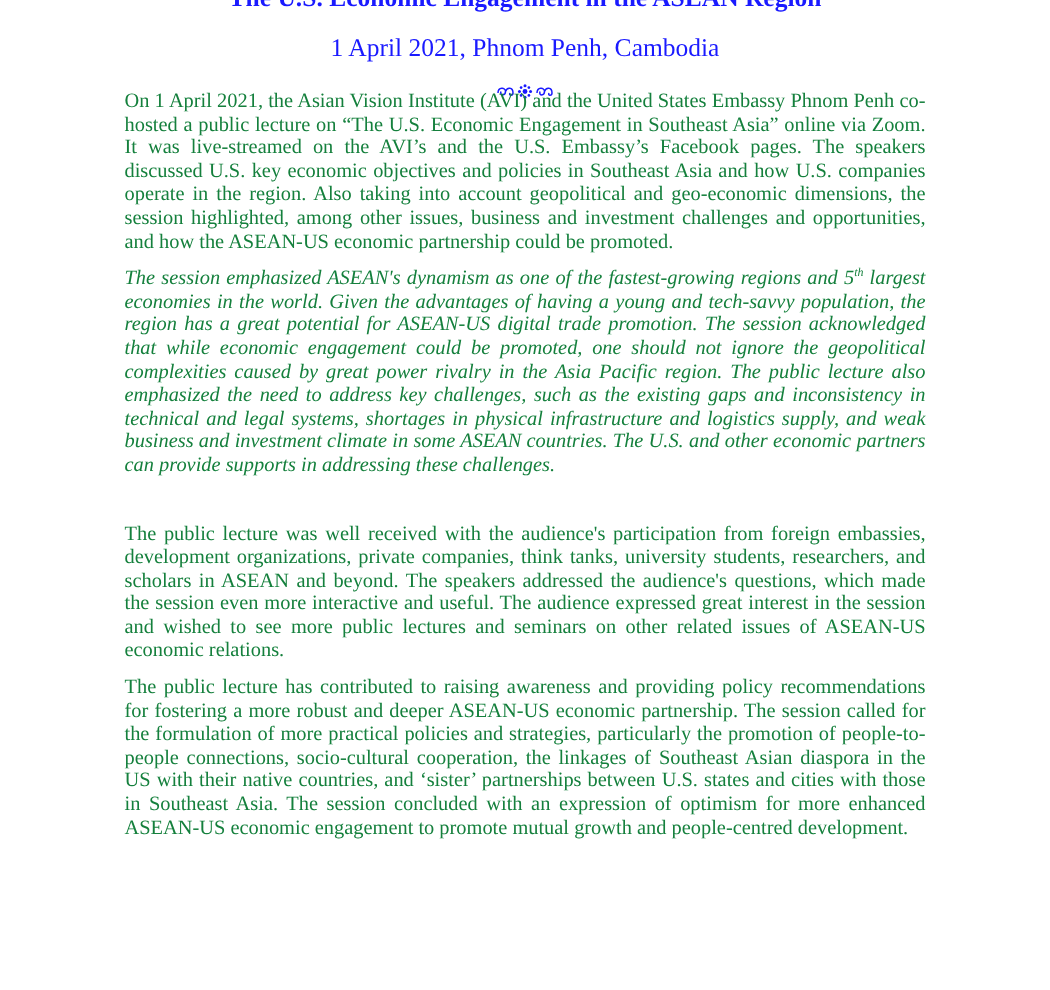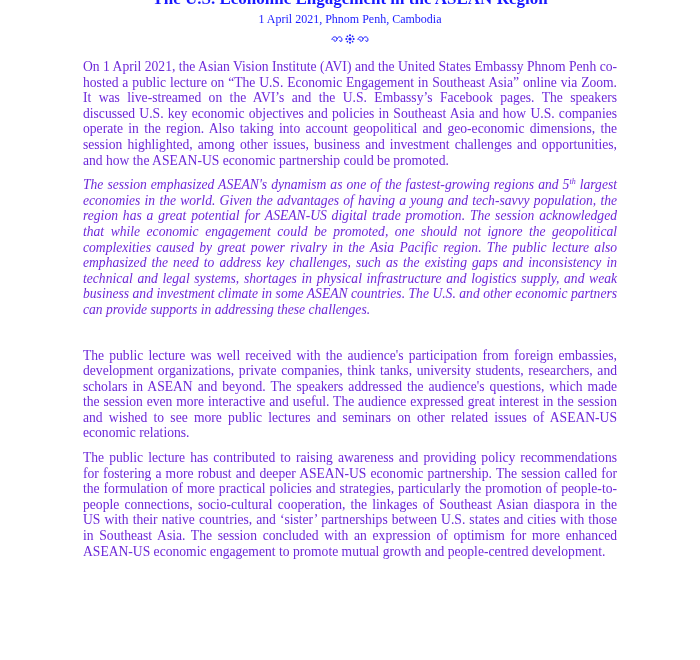--- a/index.html
+++ b/index.html
@@ -1,24 +1,24 @@
 <!DOCTYPE html>
 <html><head>
 <meta charset="utf-8">
 <style>
   html, body { margin: 0; padding: 0; background: #ffffff; }
   body { width: 700px; height: 660px; overflow: hidden; position: relative; }
   .page { position: absolute; left: 0; top: 0; width: 700px; height: 660px; }
   .header { position: absolute; left: 0; top: -11px; width: 700px; text-align: center;
             font-family: "Liberation Serif", "DejaVu Serif", serif; color: #1a1aff; }
   .title { font-size: 17px; font-weight: bold; line-height: 20px; margin: 0; }
-  .subtitle { font-size: 12px; line-height: 20px; margin: 0; }
+  .subtitle { font-size: 17px; line-height: 20px; margin: 13px; }
   .ornament { font-size: 11px; line-height: 14px; margin-top: 4px; letter-spacing: 1px; }
   .body { position: absolute; left: 83px; top: 59px; width: 534px;
-          font-family: "Liberation Serif", "DejaVu Serif", serif; color: #6d28d9;
+          font-family: "Liberation Serif", "DejaVu Serif", serif; color: #15803d;
           font-size: 13.6px; line-height: 15.6px; }
   .body p { margin: 0; text-align: justify; }
   .p1 { margin-bottom: 9px !important; }
   .p2 { margin-bottom: 30px !important; font-style: italic; }
   .p3 { margin-bottom: 9px !important; }
   sup { font-size: 8px; line-height: 0; vertical-align: 5px; }
 </style>
 </head>
 <body>
 

